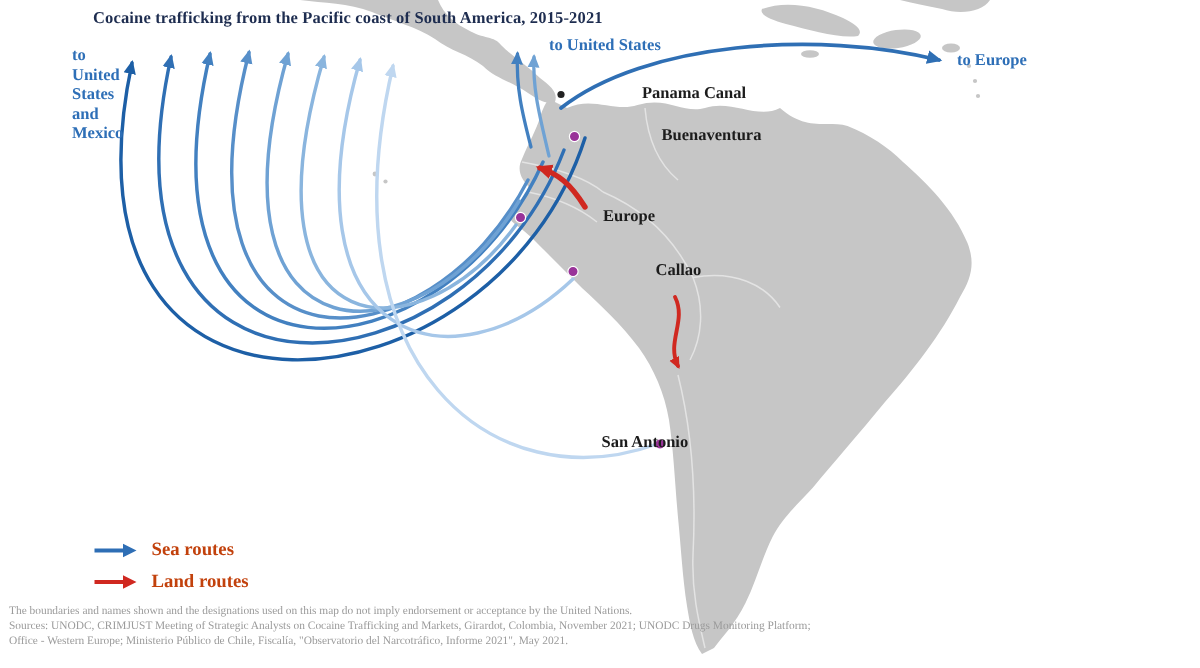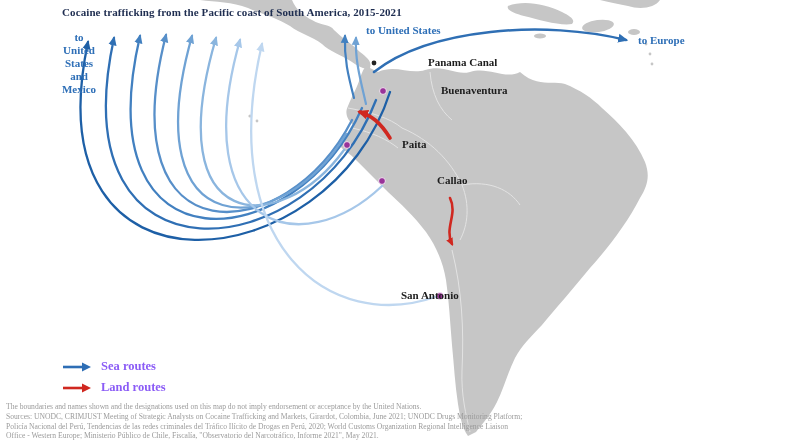--- a/index.html
+++ b/index.html
@@ -8,27 +8,27 @@
     font-family:Liberation Serif, serif;overflow:hidden;
   }
   .map-svg{position:absolute;left:0;top:0;width:800px;height:445px;}
   .title{
     position:absolute;left:62px;top:6px;font-size:11px;font-weight:bold;
     color:#1e2d50;letter-spacing:.1px;
   }
   .dest{
     position:absolute;color:#2e6fb7;font-weight:bold;font-size:11px;line-height:13px;
   }
-  .dest.multi{white-space:pre-line;text-align:center;width:62px;}
+  .dest.multi{white-space:pre-line;width:62px;}
   .port{
     position:absolute;font-size:11px;font-weight:bold;color:#1c1c1c;white-space:nowrap;padding-left:47px;
   }
   .legend{position:absolute;left:62px;top:356px;}
   .legend-row{display:flex;align-items:center;gap:9px;height:21px;}
-  .legend-label{font-size:12.5px;font-weight:bold;color:#8b5cf6;}
+  .legend-label{font-size:12.5px;font-weight:bold;color:#c2410c;}
   .footer{
     position:absolute;left:6px;top:402px;right:4px;
     font-size:7.6px;line-height:9.8px;color:#9b9b9b;
   }
   .footer div{white-space:nowrap;overflow:hidden;}
 </style>
 </head>
 <body>
 
 <div class="canvas">
@@ -145,21 +145,21 @@
   <div class="dest multi" style="left:48px;top:31px;">to
 United
 States
 and
 Mexico</div>
   <div class="dest" style="left:366px;top:24px;text-align:center;">to United States</div>
   <div class="dest" style="left:638px;top:34px;">to Europe</div>
 
   <div class="port" style="left:381px;top:56px;">Panama Canal</div>
   <div class="port" style="left:394px;top:84px;">Buenaventura</div>
-  <div class="port" style="left:355px;top:138px;">Paita</div>
+  <div class="port" style="left:355px;top:138px;">Europe</div>
   <div class="port" style="left:390px;top:174px;">Callao</div>
   <div class="port" style="left:354px;top:289px;">San Antonio</div>
 
   <div class="legend">
     <div class="legend-row">
       <svg width="30" height="12">
         <line x1="1" y1="6" x2="21" y2="6" stroke-width="2.6" stroke="#2e6eb5"></line>
         <polygon points="20,1.5 29,6 20,10.5" fill="#2e6eb5"></polygon>
       </svg>
       <span class="legend-label">Sea routes</span>
@@ -168,18 +168,17 @@
       <svg width="30" height="12">
         <line x1="1" y1="6" x2="21" y2="6" stroke-width="2.6" stroke="#d02820"></line>
         <polygon points="20,1.5 29,6 20,10.5" fill="#d02820"></polygon>
       </svg>
       <span class="legend-label">Land routes</span>
     </div>
   </div>
 
   <div class="footer">
     <div>The boundaries and names shown and the designations used on this map do not imply endorsement or acceptance by the United Nations.</div>
-    <div>Sources: UNODC, CRIMJUST Meeting of Strategic Analysts on Cocaine Trafficking and Markets, Girardot, Colombia, June 2021; UNODC Drugs Monitoring Platform;</div>
-    <div>Policía Nacional del Perú, Tendencias de las redes criminales del Tráfico Ilícito de Drogas en Perú, 2020; World Customs Organization Regional Intelligence Liaison</div>
+    <div>Sources: UNODC, CRIMJUST Meeting of Strategic Analysts on Cocaine Trafficking and Markets, Girardot, Colombia, November 2021; UNODC Drugs Monitoring Platform;</div>
     <div>Office - Western Europe; Ministerio Público de Chile, Fiscalía, "Observatorio del Narcotráfico, Informe 2021", May 2021.</div>
   </div>
 
 </div>
 
 </body></html>

